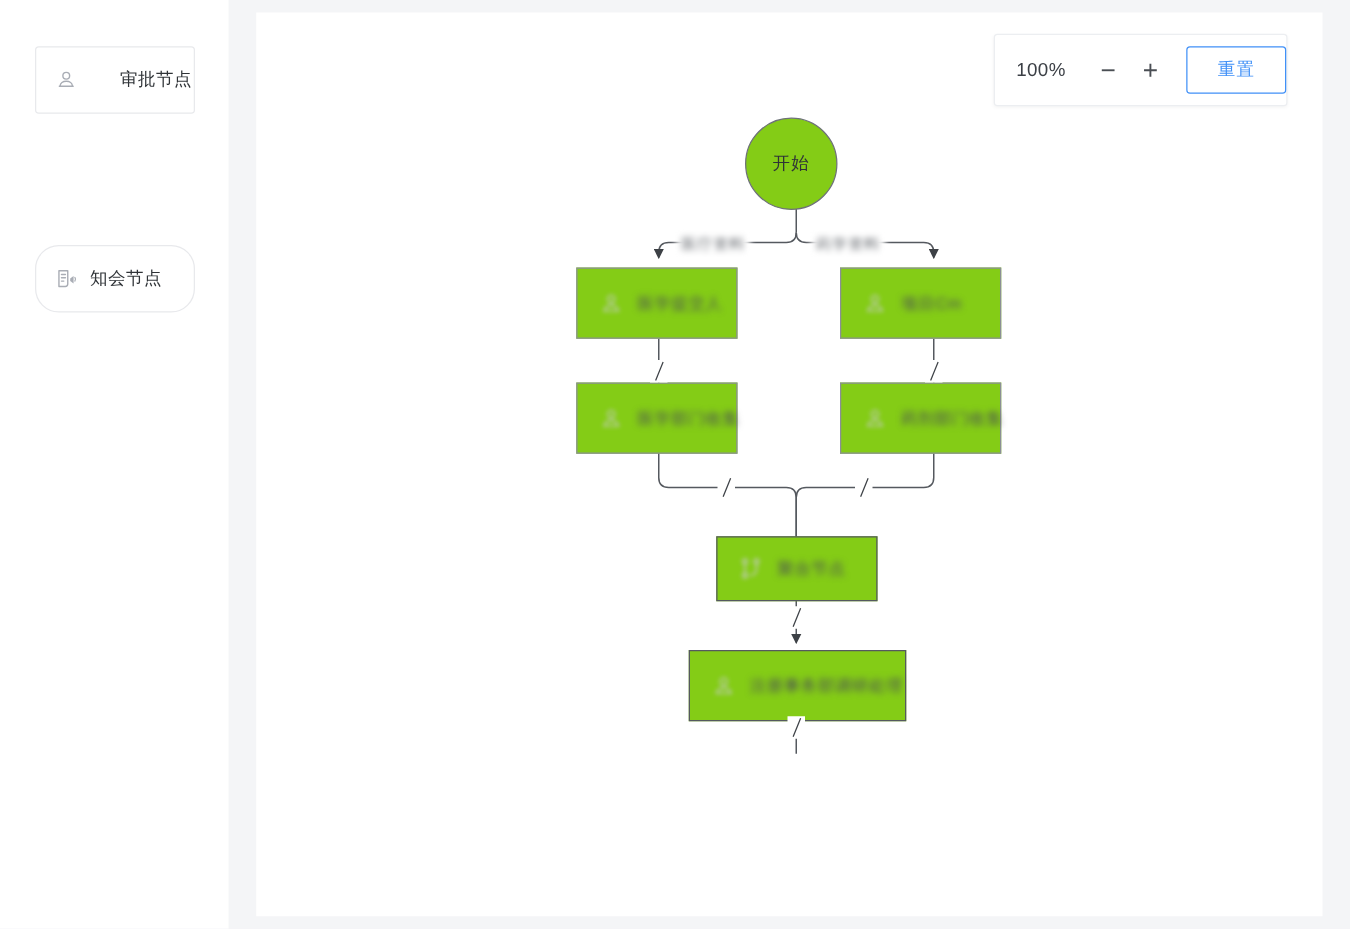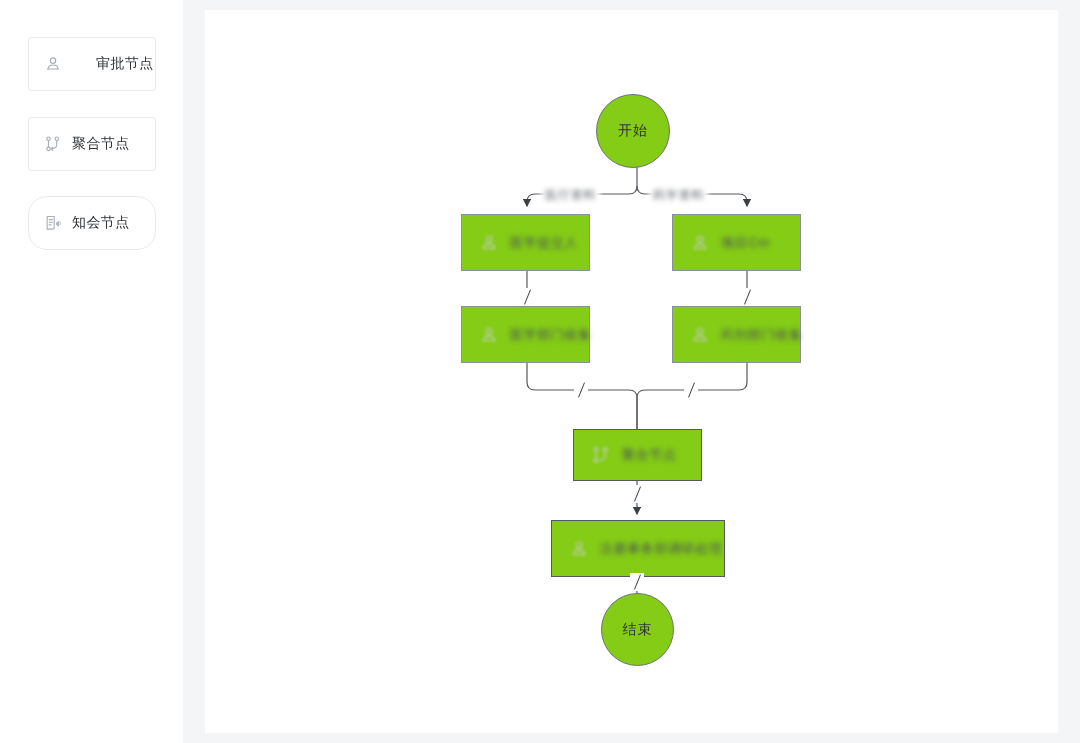--- a/index.html
+++ b/index.html
@@ -209,33 +209,20 @@
       <span class="pi-icon">
         <svg width="18" height="18" viewBox="0 0 24 24" fill="none" stroke="currentColor" stroke-width="1.5" stroke-linecap="round" stroke-linejoin="round">
           <circle cx="12" cy="7.5" r="3.6"></circle>
           <path d="M5.5 18.5c0-3.3 2.9-5.2 6.5-5.2s6.5 1.9 6.5 5.2"></path>
           <line x1="4.6" y1="18.6" x2="19.4" y2="18.6"></line>
         </svg>
       </span>
       <span class="pi-label">审批节点</span>
     </div>
 
-    <div class="palette-item" id="palette-aggregate">
-      <span class="pi-icon">
-        <svg width="18" height="18" viewBox="0 0 24 24" fill="none" stroke="currentColor" stroke-width="1.5" stroke-linecap="round" stroke-linejoin="round">
-          <circle cx="6" cy="5" r="2.3"></circle>
-          <circle cx="17" cy="5" r="2.3"></circle>
-          <circle cx="6" cy="18.5" r="2.3"></circle>
-          <path d="M17 7.4v5.2c0 3.2-2.4 5.2-5.5 5.6"></path>
-          <path d="M6 7.4v8.8"></path>
-          <path d="M11.6 16.3l-2.1 2.2 2.1 2.1"></path>
-        </svg>
-      </span>
-      <span class="pi-label">聚合节点</span>
-    </div>
 
     <div class="palette-item" id="palette-notify">
       <span class="pi-icon">
         <svg width="18" height="18" viewBox="0 0 24 24" fill="none" stroke="currentColor" stroke-width="1.5" stroke-linecap="round" stroke-linejoin="round">
           <path d="M4.2 3.4h9.4v14.2a2.6 2.6 0 0 1-2.6 2.6H4.2z"></path>
           <line x1="6.9" y1="7.5" x2="11.1" y2="7.5"></line>
           <line x1="6.9" y1="11" x2="11.1" y2="11"></line>
           <line x1="6.9" y1="14.5" x2="9.4" y2="14.5"></line>
           <path d="M16.2 11.6l3.6-2.6v8l-3.6-2.6z" fill="currentColor" stroke="none"></path>
           <path d="M21.2 10.6c.8 1 .8 2.8 0 3.8" stroke-width="1.3"></path>
@@ -352,19 +339,22 @@
       <span class="n-icon">
         <svg width="20" height="20" viewBox="0 0 24 24" fill="none" stroke="currentColor" stroke-width="1.6" stroke-linecap="round" stroke-linejoin="round">
           <circle cx="12" cy="7.5" r="3.4"></circle>
           <path d="M5.6 18.6c0-3.2 2.9-5.1 6.4-5.1s6.4 1.9 6.4 5.1"></path>
           <line x1="4.8" y1="18.7" x2="19.2" y2="18.7"></line>
         </svg>
       </span>
       <span class="n-label">注册事务部调研处理</span>
     </div>
 
-    <div class="node terminal" style="left:396px; top:583px; width:73px; height:73px;">
-      <span class="n-label">结束</span>
-    </div>
-
+
+    <div id="zoom-toolbar">
+      <div id="zoom-level">100%</div>
+      <button class="zoom-btn">−</button>
+      <button class="zoom-btn">+</button>
+      <button id="zoom-reset">重置</button>
+    </div>
 
   </div>
 </div>
 
 </body></html>

